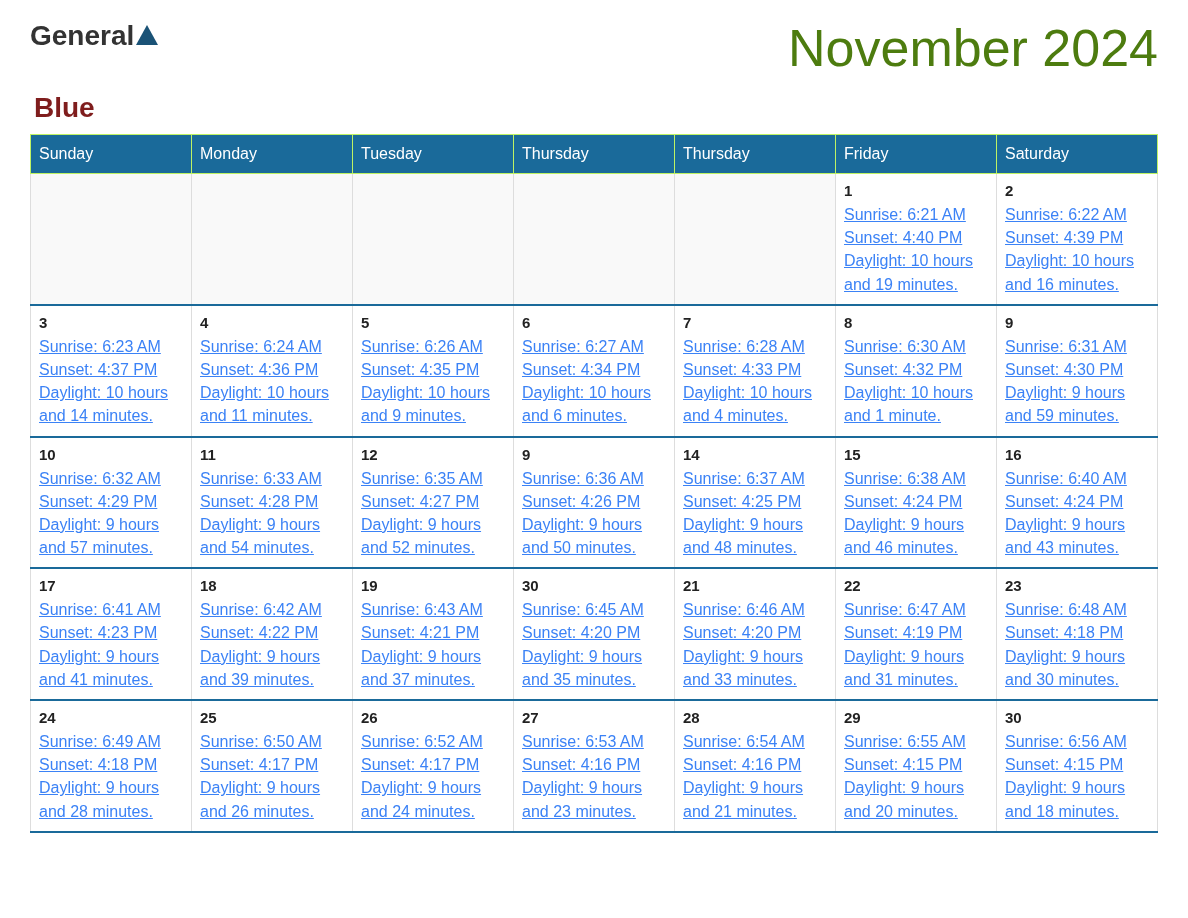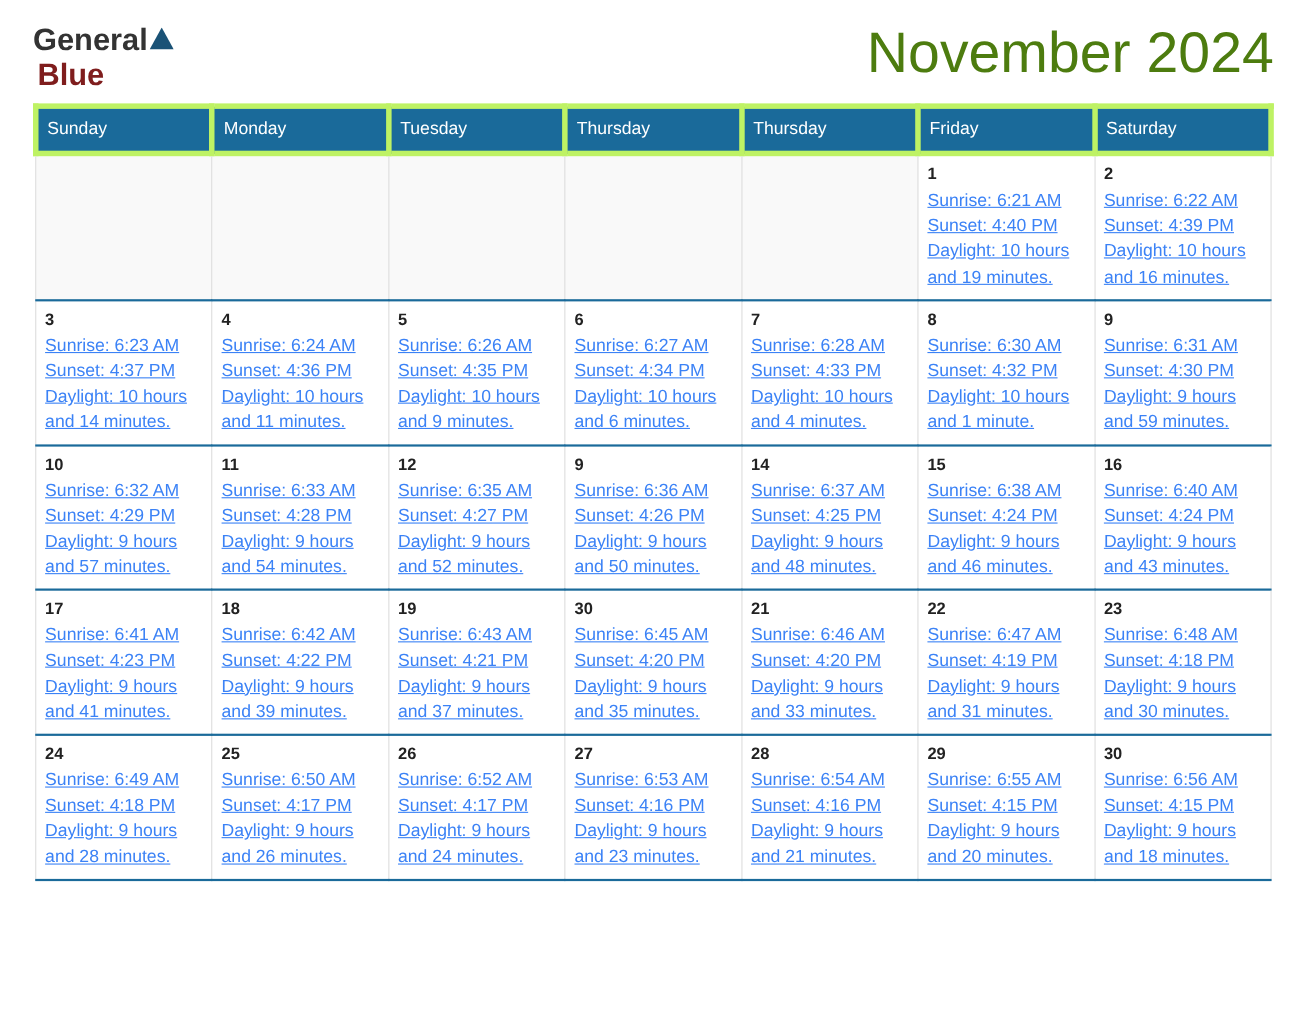--- a/index.html
+++ b/index.html
@@ -18,20 +18,21 @@
     }
     .logo-text-general {
       font-size: 28px;
       font-weight: bold;
       color: #333;
     }
     .logo-wrapper {
       display: flex;
       flex-direction: column;
       align-items: flex-start;
+      gap: 40px;
     }
     .logo-line1 {
       display: flex;
       align-items: center;
     }
     .logo-line2 {
       font-size: 28px;
       font-weight: bold;
       color: #7f1d1d;
       margin-left: 4px;
@@ -56,21 +57,21 @@
       margin-top: 10px;
     }
     .calendar thead tr {
       background-color: #1a6a9a;
     }
     .calendar thead th {
       color: #fff;
       font-size: 16px;
       font-weight: normal;
       padding: 10px 8px;
-      border: 5px solid #bef264;
+      border: 1px solid #bef264;
       text-align: left;
       width: calc(100%/7);
     }
     .calendar tbody tr {
       border-bottom: 2px solid #1a6a9a;
     }
     .calendar tbody td {
       vertical-align: top;
       padding: 8px;
       border: 1px solid #ddd;

